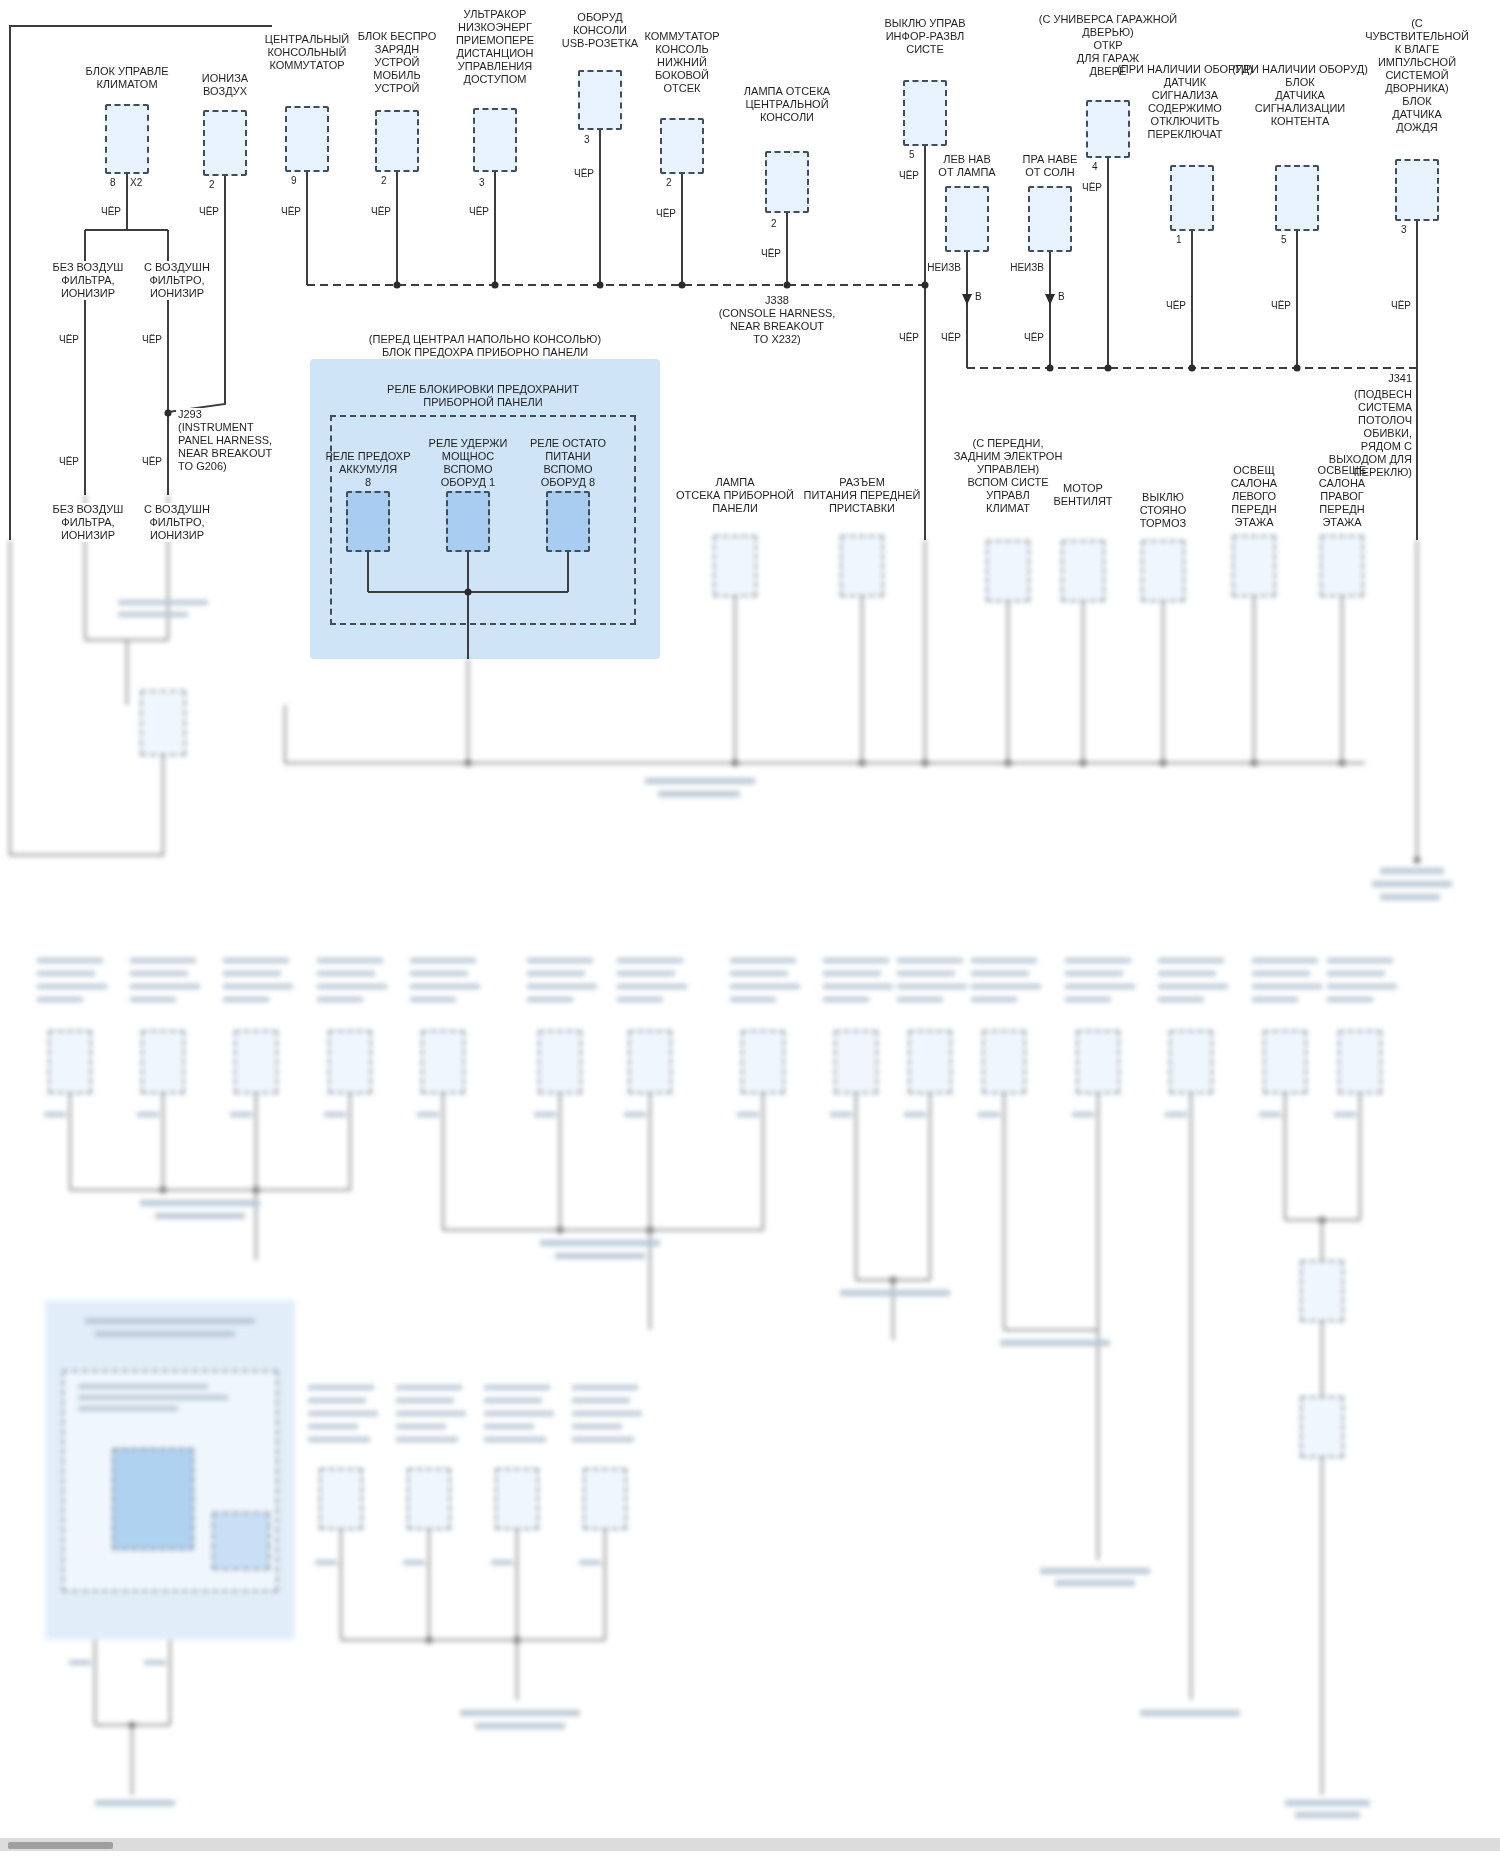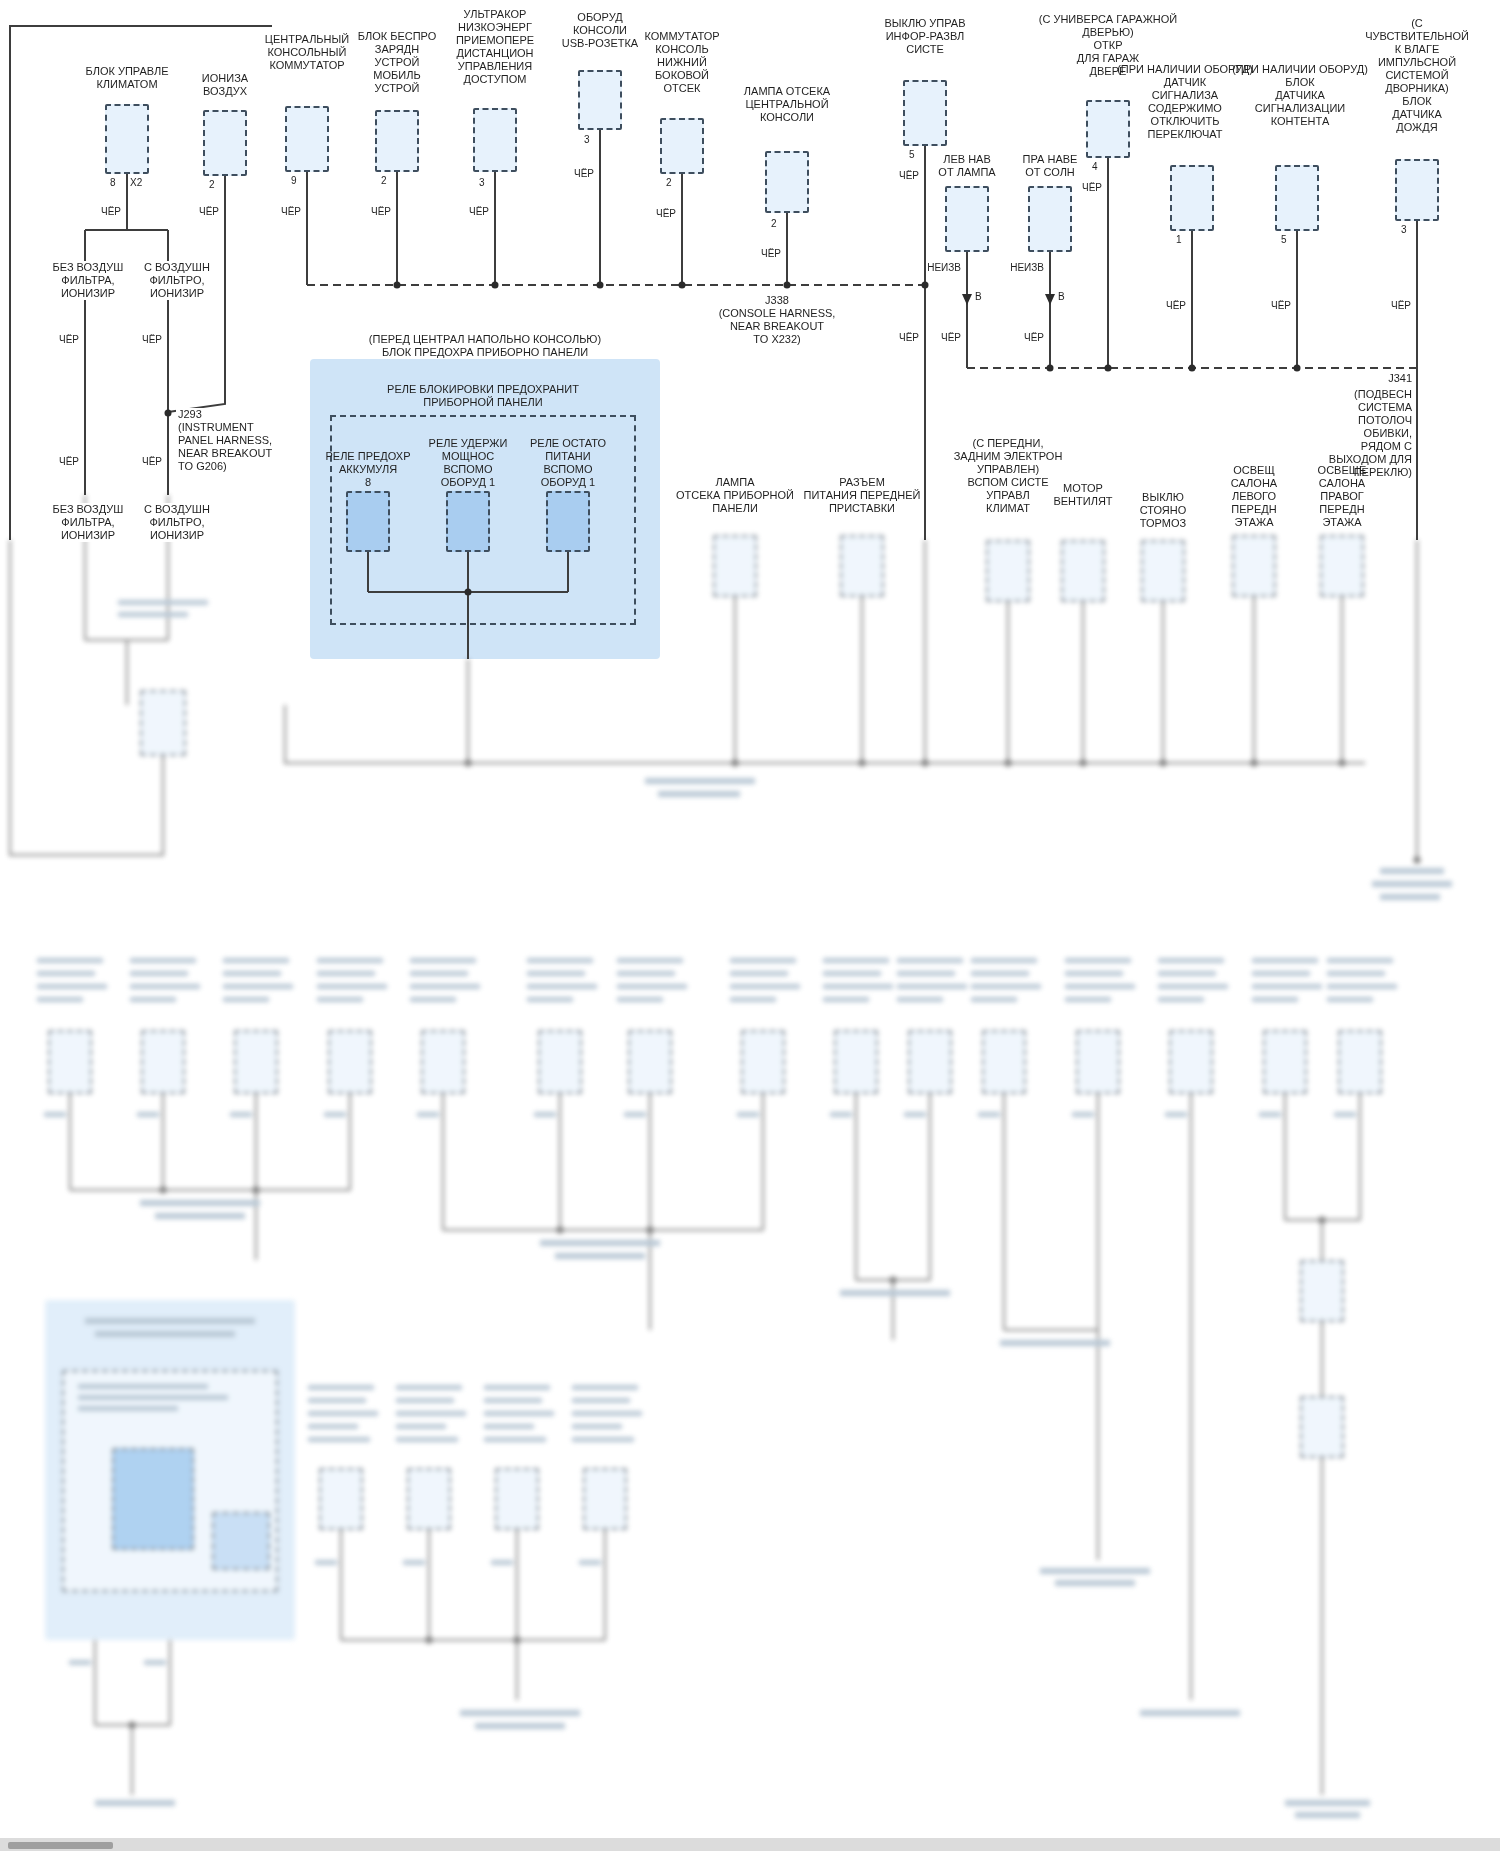--- a/index.html
+++ b/index.html
@@ -365,21 +365,21 @@
   <div class="lbl" style="left:368px;top:450px">РЕЛЕ ПРЕДОХР
 АККУМУЛЯ
 8</div>
   <div class="lbl" style="left:468px;top:437px">РЕЛЕ УДЕРЖИ
 МОЩНОС
 ВСПОМО
 ОБОРУД 1</div>
   <div class="lbl" style="left:568px;top:437px">РЕЛЕ ОСТАТО
 ПИТАНИ
 ВСПОМО
-ОБОРУД 1</div>
+ОБОРУД 8</div>
 
   <div class="lbl" style="left:735px;top:476px">ЛАМПА
 ОТСЕКА ПРИБОРНОЙ
 ПАНЕЛИ</div>
   <div class="lbl" style="left:862px;top:476px">РАЗЪЕМ
 ПИТАНИЯ ПЕРЕДНЕЙ
 ПРИСТАВКИ</div>
   <div class="lbl" style="left:1008px;top:437px">(С ПЕРЕДНИ,
 ЗАДНИМ ЭЛЕКТРОН
 УПРАВЛЕН)

